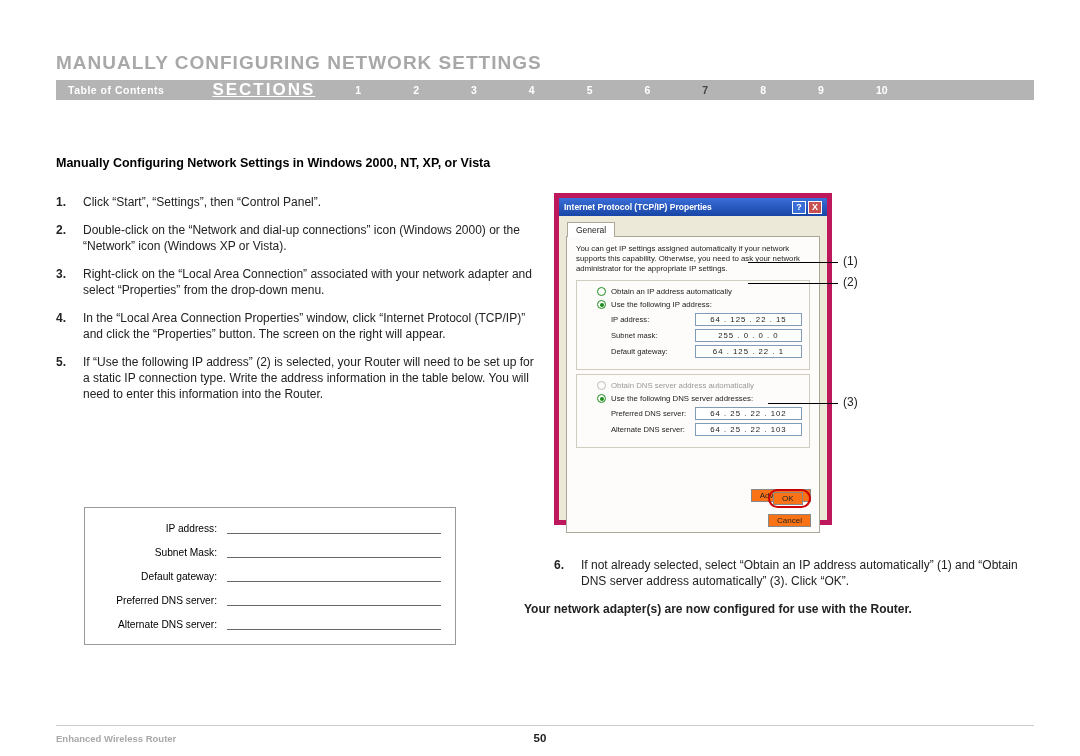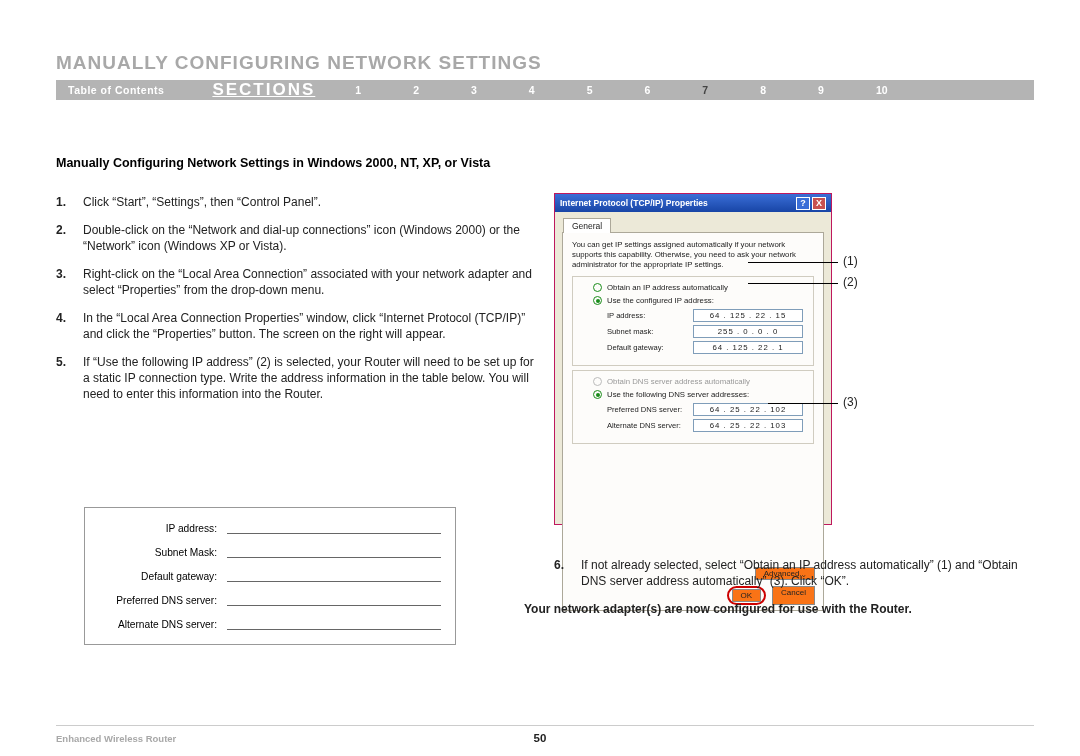--- a/index.html
+++ b/index.html
@@ -17,38 +17,38 @@
   .ol-left .item { display:flex; margin-bottom:12px; }
   .ol-left .num { font-weight:700; width:27px; flex-shrink:0; }
   .ol-left .txt { }
   
   .blank-table { position:absolute; top:507px; left:84px; width:372px; border:1px solid #999; padding:8px 0; }
   .blank-table .row { display:flex; align-items:center; padding:6px 14px; font-size:10.2px; }
   .blank-table .label { text-align:right; width:118px; margin-right:10px; color:#000; }
   .blank-table .line { flex:1; border-bottom:1px solid #666; height:12px; }
 
   
-  .xp-dialog { position:absolute; top:193px; left:554px; width:278px; height:332px; border:1px solid #be185d; background:#ece9d8; font-size:8.5px; }
+  .xp-dialog { position:absolute; top:193px; left:554px; width:278px; height:332px; border:5px solid #be185d; background:#ece9d8; font-size:8.5px; }
   .xp-title { background:linear-gradient(#3a6ed7,#1845a6); color:#fff; height:18px; display:flex; align-items:center; padding:0 5px; font-weight:700; justify-content:space-between;}
   .xp-title .btns { display:flex; gap:2px; }
   .xp-title .hbtn { width:14px; height:13px; background:#c75050; border:1px solid #fff; text-align:center; line-height:11px; font-size:9px;}
   .xp-title .hbtn.help { background:#3a6ed7; }
   .xp-tab { margin:6px 8px 0 8px; background:#fff; border:1px solid #aca899; border-bottom:none; display:inline-block; padding:2px 8px; position:relative; z-index:2; }
-  .xp-body { margin:0 7px 7px 7px; background:#fdfcfa; border:1px solid #aca899; height:379px; padding:7px 9px; position:relative; margin-top:-1px;}
+  .xp-body { margin:0 7px 7px 7px; background:#fdfcfa; border:1px solid #aca899; height:297px; padding:7px 9px; position:relative; margin-top:-1px;}
   .xp-intro { font-size:7.8px; line-height:10px; margin-bottom:6px; }
   .xp-group { border:1px solid #d0ccc0; padding:6px 7px 8px 20px; margin-bottom:4px; position:relative; }
   .xp-radio { display:flex; align-items:center; gap:5px; margin-bottom:4px; font-size:7.8px;}
   .radio-c { width:9px; height:9px; border-radius:50%; border:1px solid #1a8c1a; display:flex; align-items:center; justify-content:center;}
   .radio-c.sel::after{ content:""; width:4px; height:4px; border-radius:50%; background:#1a8c1a; }
   .xp-field { display:flex; align-items:center; margin:3px 0 3px 14px; font-size:7.6px;}
   .xp-field .flabel { width:86px; }
   .ip-box { border:1px solid #7f9db9; background:#fff; width:110px; height:13px; display:flex; align-items:center; justify-content:space-around; font-size:7.8px; letter-spacing:1px;}
   .xp-btn { border:1px solid #888; background:#f97316; padding:1px 8px; font-size:8px; display:inline-block;}
   .xp-adv { position:absolute; right:8px; bottom:30px; }
-  .xp-okrow { position:absolute; right:8px; bottom:5px; display:flex; gap:6px; }
+  .xp-okrow { position:absolute; right:8px; bottom:5px; display:flex; gap:6px;flex-direction:column; }
   .ok-ring { border:2px solid #c00; border-radius:14px; padding:1px 3px; }
   
   .callout { position:absolute; font-size:12px; }
   .callout .line { position:absolute; height:1px; background:#000; }
   
   .ol-right { position:absolute; top:557px; left:554px; width:480px; font-size:12px; line-height:16px; }
   .ol-right .item { display:flex; margin-bottom:6px; }
   .ol-right .num { font-weight:700; width:27px; flex-shrink:0; }
   .final-note { font-weight:700; position:absolute; top:602px; left:524px; font-size:12px; }
   
@@ -137,21 +137,21 @@
   <div class="xp-tab">General</div>
   <div class="xp-body">
     <div class="xp-intro">You can get IP settings assigned automatically if your network supports this capability. Otherwise, you need to ask your network administrator for the appropriate IP settings.</div>
     <div class="xp-group">
       <div class="xp-radio">
           <span class="radio-c"></span>
           <span>Obtain an IP address automatically</span>
         </div>
       <div class="xp-radio">
           <span class="radio-c sel"></span>
-          <span>Use the configured IP address:</span>
+          <span>Use the following IP address:</span>
         </div>
       <div class="xp-field">
           <span class="flabel">IP address:</span>
           <span class="ip-box">64 . 125 . 22 . 15</span>
         </div>
       <div class="xp-field">
           <span class="flabel">Subnet mask:</span>
           <span class="ip-box">255 .  0  .  0  .  0</span>
         </div>
       <div class="xp-field">

